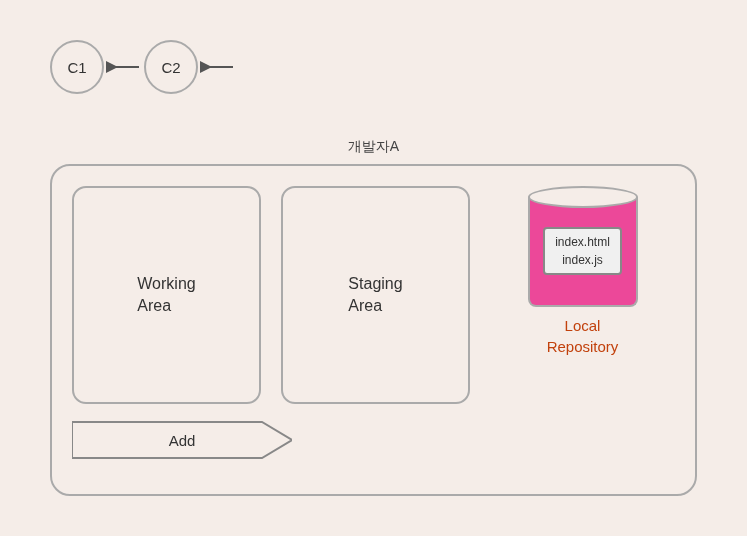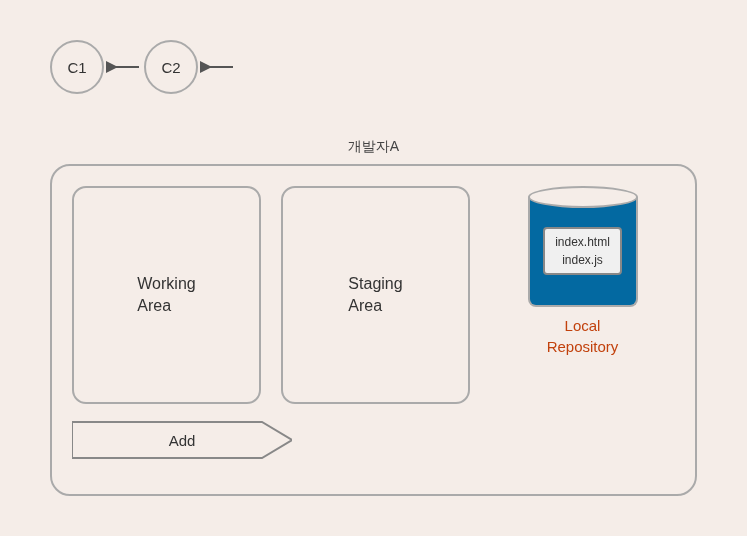--- a/index.html
+++ b/index.html
@@ -126,21 +126,21 @@
     }
 
     .cylinder-body {
       width: 110px;
       height: 110px;
       border-left: 2px solid #aaa;
       border-right: 2px solid #aaa;
       border-bottom: 2px solid #aaa;
       border-bottom-left-radius: 8px;
       border-bottom-right-radius: 8px;
-      background: #0369a1;
+      background: #ec4899;
       display: flex;
       align-items: center;
       justify-content: center;
       position: relative;
       margin-top: -11px;
     }
 
     .file-badge {
       border: 2px solid #888;
       border-radius: 4px;

